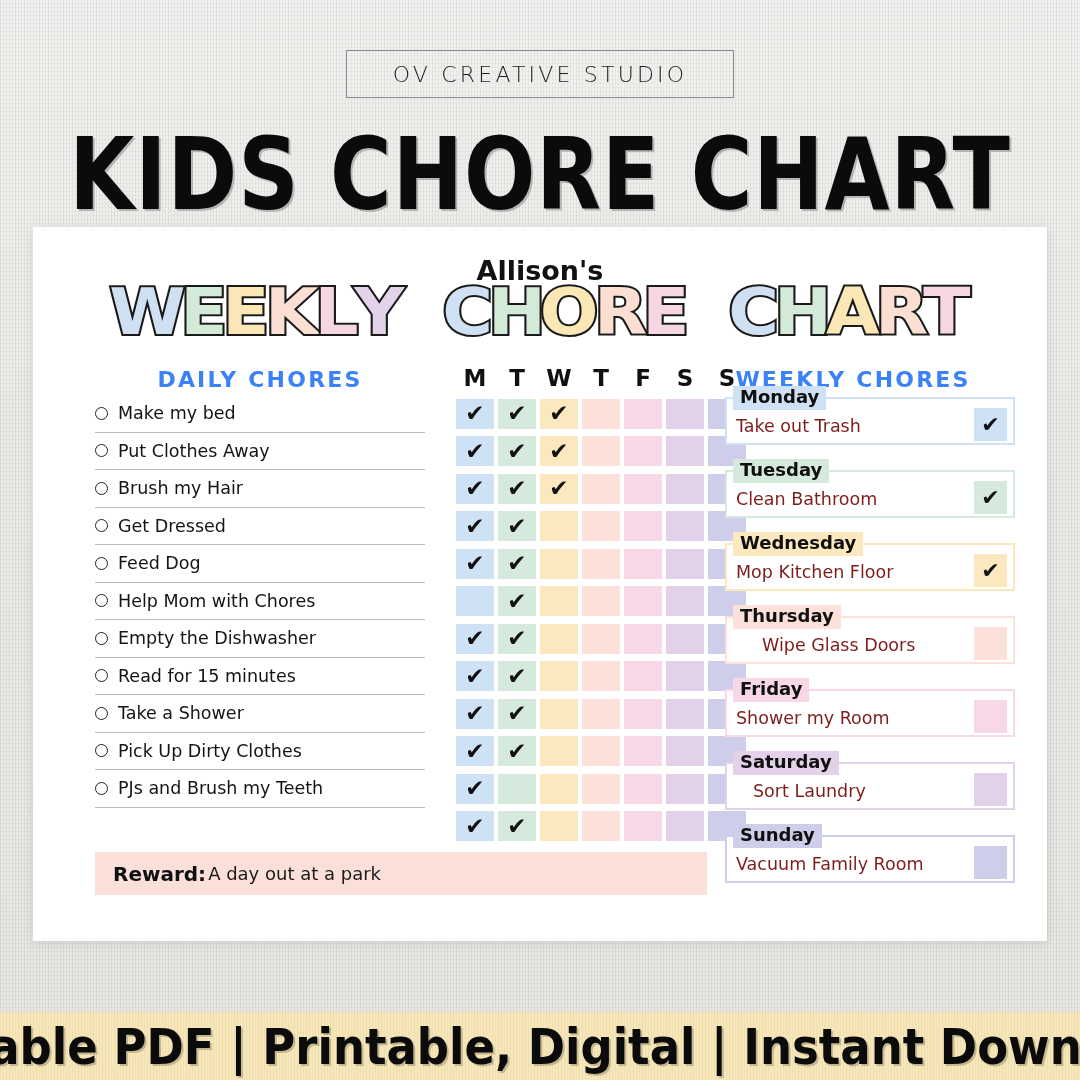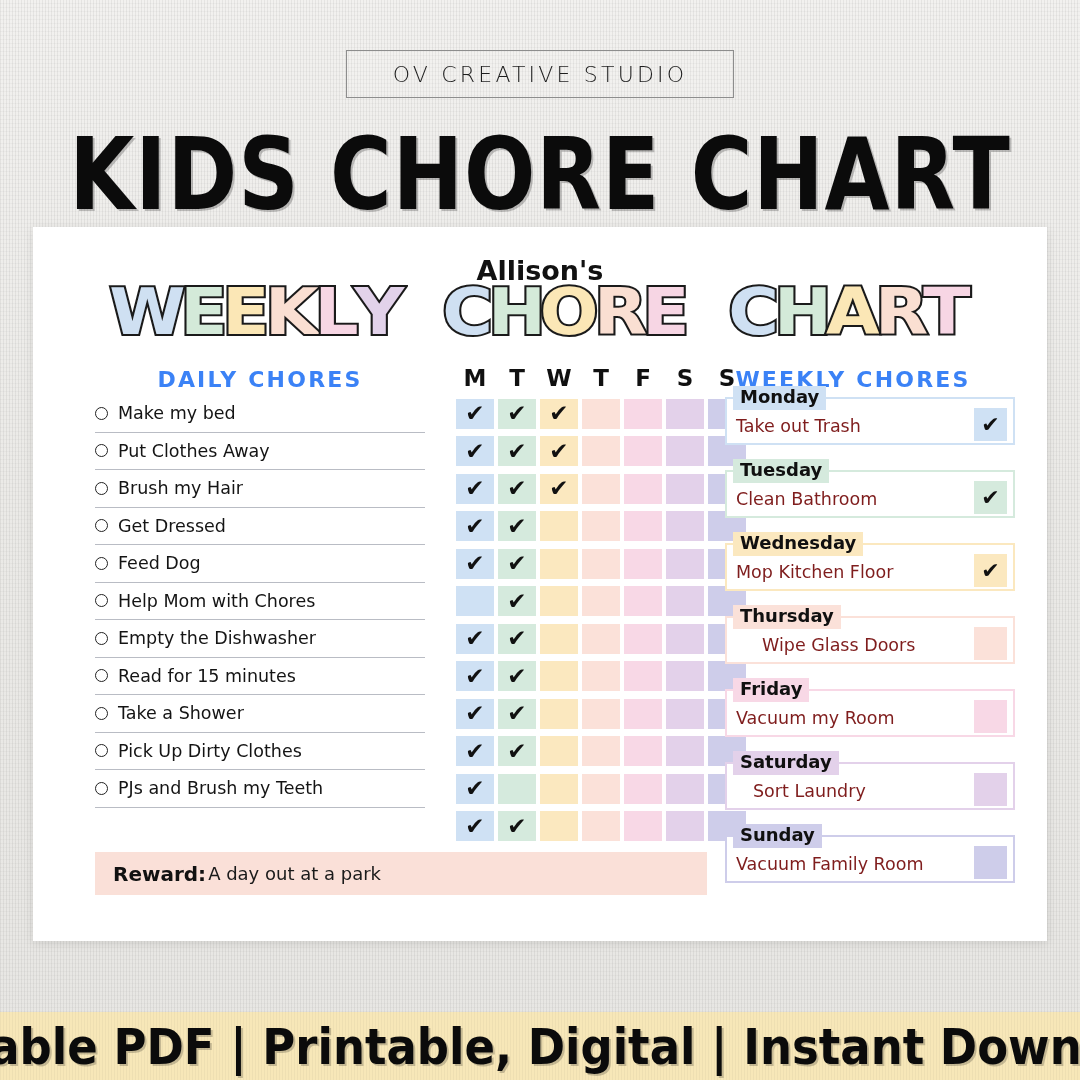--- a/index.html
+++ b/index.html
@@ -429,21 +429,21 @@
         <span class="weekly-task">Mop Kitchen Floor</span>
         <span class="weekly-box bx-wed">✔</span>
       </div>
       <div class="weekly-card b-thu">
         <span class="weekly-day bx-thu">Thursday</span>
         <span class="weekly-task">Wipe Glass Doors</span>
         <span class="weekly-box bx-thu"></span>
       </div>
       <div class="weekly-card b-fri">
         <span class="weekly-day bx-fri">Friday</span>
-        <span class="weekly-task">Vacuum my Room</span>
+        <span class="weekly-task">Shower my Room</span>
         <span class="weekly-box bx-fri"></span>
       </div>
       <div class="weekly-card b-sat">
         <span class="weekly-day bx-sat">Saturday</span>
         <span class="weekly-task">Sort Laundry</span>
         <span class="weekly-box bx-sat"></span>
       </div>
       <div class="weekly-card b-sun">
         <span class="weekly-day bx-sun">Sunday</span>
         <span class="weekly-task">Vacuum Family Room</span>

